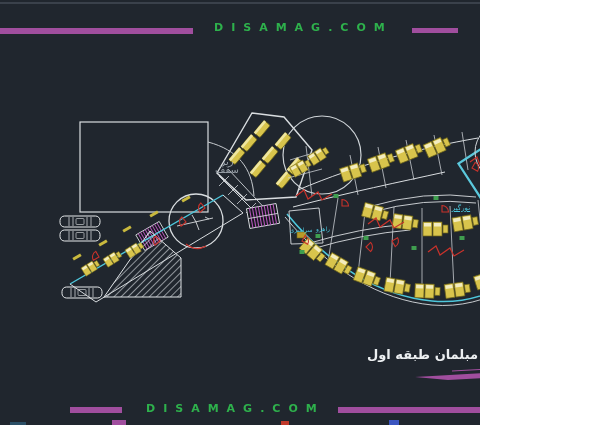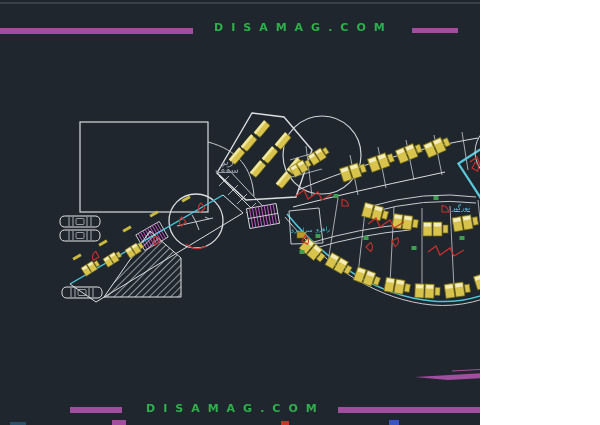--- a/index.html
+++ b/index.html
@@ -252,18 +252,19 @@
       <rect x="519" y="420" width="10" height="5" fill="#3b55c0"></rect>
     </g>
   </svg>
 
   <div class="abs planlabel lbl-underceiling">زیر
 سقف</div>
   <div class="abs planlabel lbl-lightwell">نورگیر</div>
   <div class="abs planlabel lbl-corridor1">راهرو</div>
   <div class="abs planlabel lbl-corridor2">سراسری</div>
 
+  <div class="abs title">مبلمان طبقه اول</div>
 
   <div class="abs bar bar-bot-left"></div>
   <div class="abs brand brand-bottom">DISAMAG.COM</div>
   <div class="abs bar bar-bot-right"></div>
 
 </div>
 
 </body></html>

